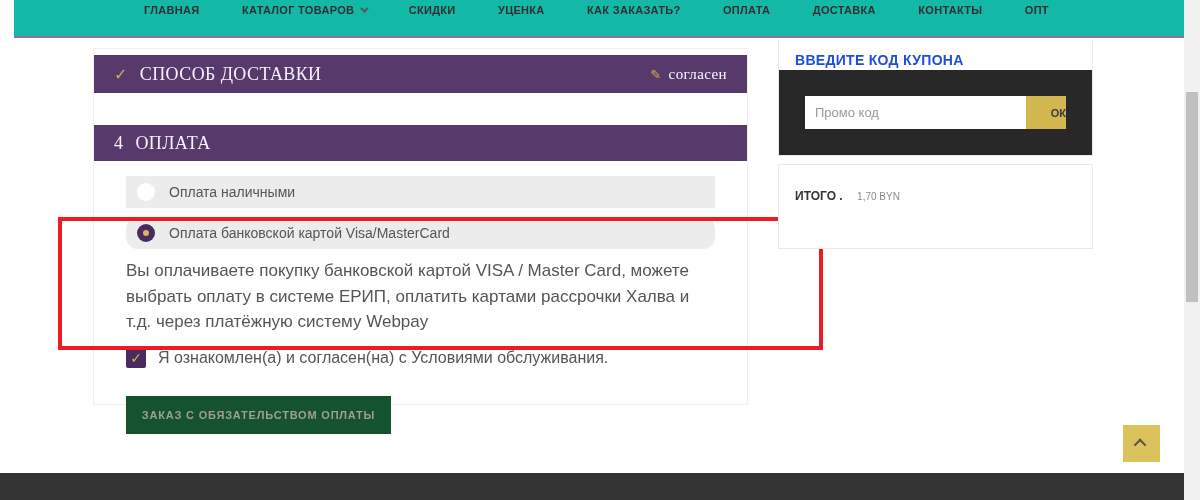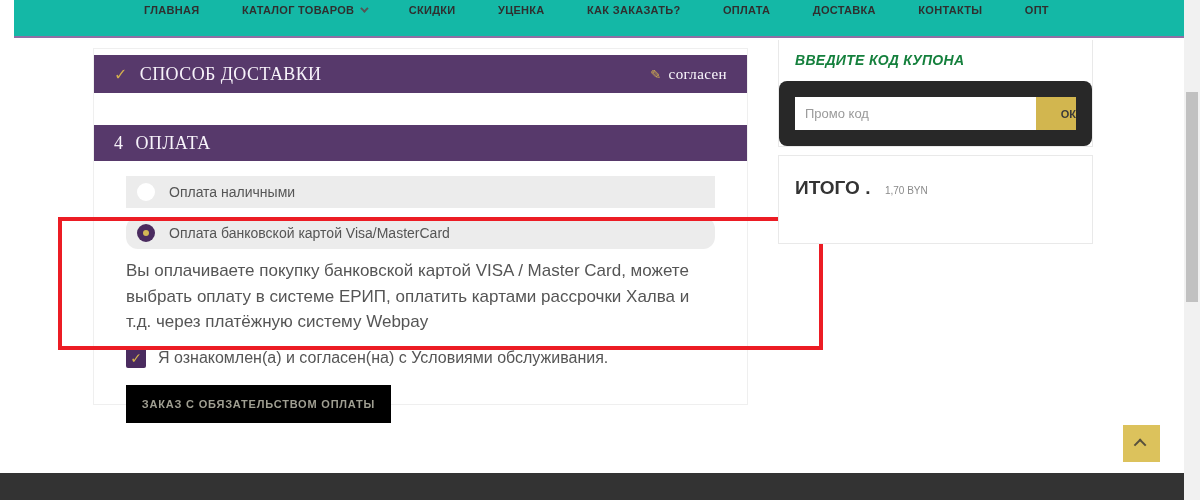--- a/index.html
+++ b/index.html
@@ -71,52 +71,52 @@
 
   .agree-row { margin-top: 13px; display: flex; align-items: center; gap: 12px; }
   .checkbox {
     width: 20px; height: 20px; background: #4a2b5f; border-radius: 2px; cursor: pointer;
     display: flex; align-items: center; justify-content: center;
     color: #d8b54a; font-size: 14px; font-family: "DejaVu Sans", sans-serif; flex: 0 0 auto;
   }
   .agree-label { font-size: 16px; color: #555; }
 
   .submit-btn {
-    margin-top: 17px; width: 265px; height: 38px; border: none; cursor: pointer;
-    background: #000000; color: #a09f92; font-family: "Liberation Sans", sans-serif;
+    margin-top: 28px; width: 265px; height: 38px; border: none; cursor: pointer;
+    background: #14532d; color: #a09f92; font-family: "Liberation Sans", sans-serif;
     font-size: 11px; font-weight: bold; letter-spacing: 0.8px;
   }
 
   
   .annotation-rect {
     position: absolute; left: 58px; top: 217px; width: 765px; height: 133px;
     border: 4px solid #ec1c24; pointer-events: none;
   }
 
   
   .sidebar { position: absolute; left: 778px; top: 40px; width: 315px; }
   .coupon-card { background: #fff; border: 1px solid #e9e9e9; border-top: none; }
   .coupon-title {
-    padding: 12px 16px 13px; font-size: 14px; font-weight: bold;
-    color: #15803d; letter-spacing: 0.3px; font-style: italic;
-  }
-  .coupon-box { background: #282828; padding: 16px; display: flex; border-radius: 8px; }
+    padding: 12px 16px 2px; font-size: 14px; font-weight: bold;
+    color: #1d4ed8; letter-spacing: 0.3px;
+  }
+  .coupon-box { background: #282828; padding: 26px; display: flex; }
   .coupon-input {
     flex: 1; height: 33px; border: none; padding: 0 10px;
     font-size: 13px; font-family: "Liberation Sans", sans-serif; color: #333; outline: none;
   }
   .coupon-input::placeholder { color: #9a9a9a; }
   .coupon-ok {
     width: 40px; height: 33px; border: none; cursor: pointer;
     background: #d2b64f; color: #3a3a3a; font-size: 11px; font-weight: bold;
     font-family: "Liberation Sans", sans-serif;
     text-align: right;
   }
   .total-card { margin-top: 8px; border: 1px solid #e9e9e9; background: #fff; padding: 21px 16px 44px; }
-  .total-label { font-size: 19px; font-weight: bold; color: #333; display: inline-block; text-align: right; }
+  .total-label { font-size: 12px; font-weight: bold; color: #333; display: inline-block; text-align: right; }
   .total-value { font-size: 10px; color: #8a8a8a; margin-left: 10px; display: inline-block; }
 
   
   .scroll-top {
     position: absolute; left: 1123px; top: 425px; width: 37px; height: 37px;
     background: #dcc25c; border: none; cursor: pointer;
     display: flex; align-items: center; justify-content: center;
   }
   .chev-up {
     width: 9px; height: 9px; border-top: 2px solid #57503d; border-left: 2px solid #57503d;

